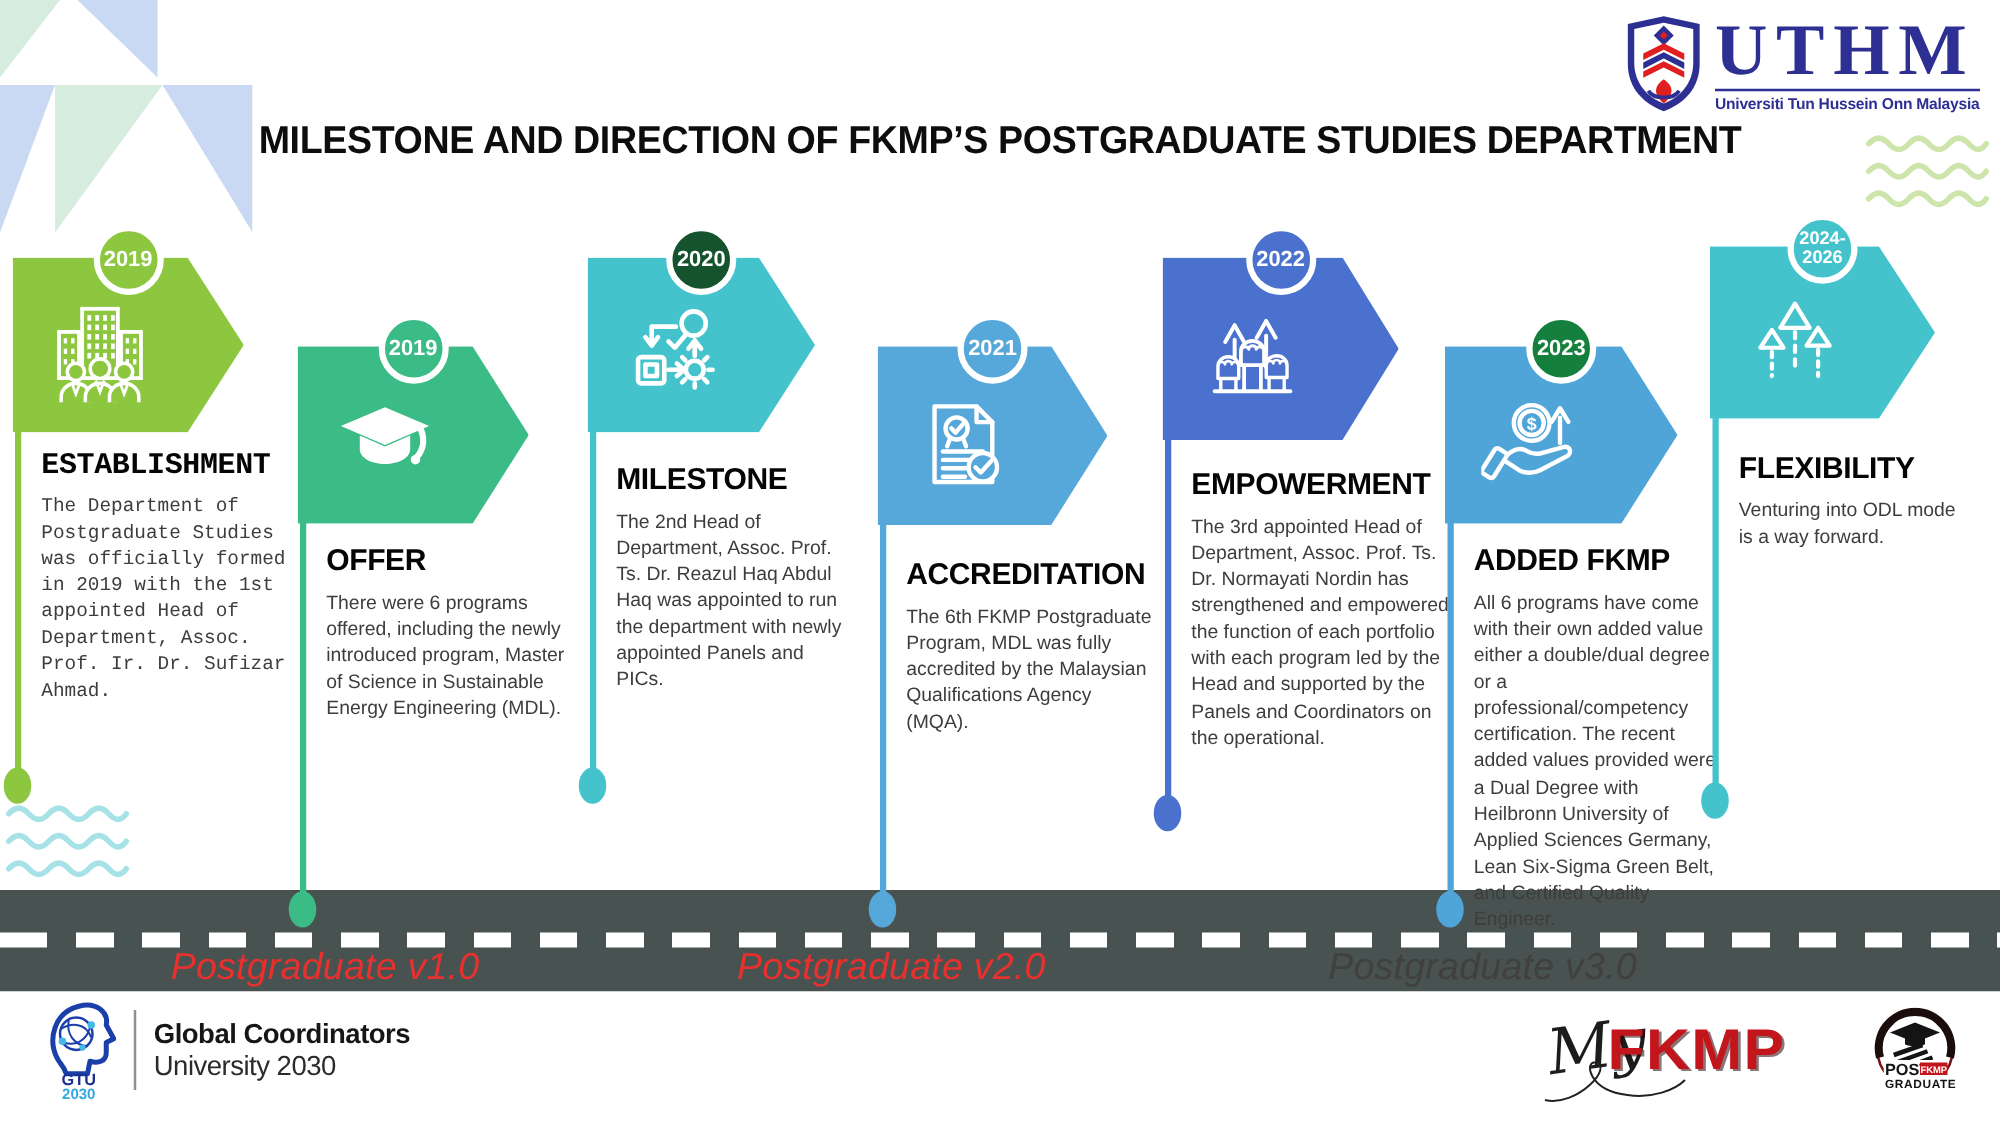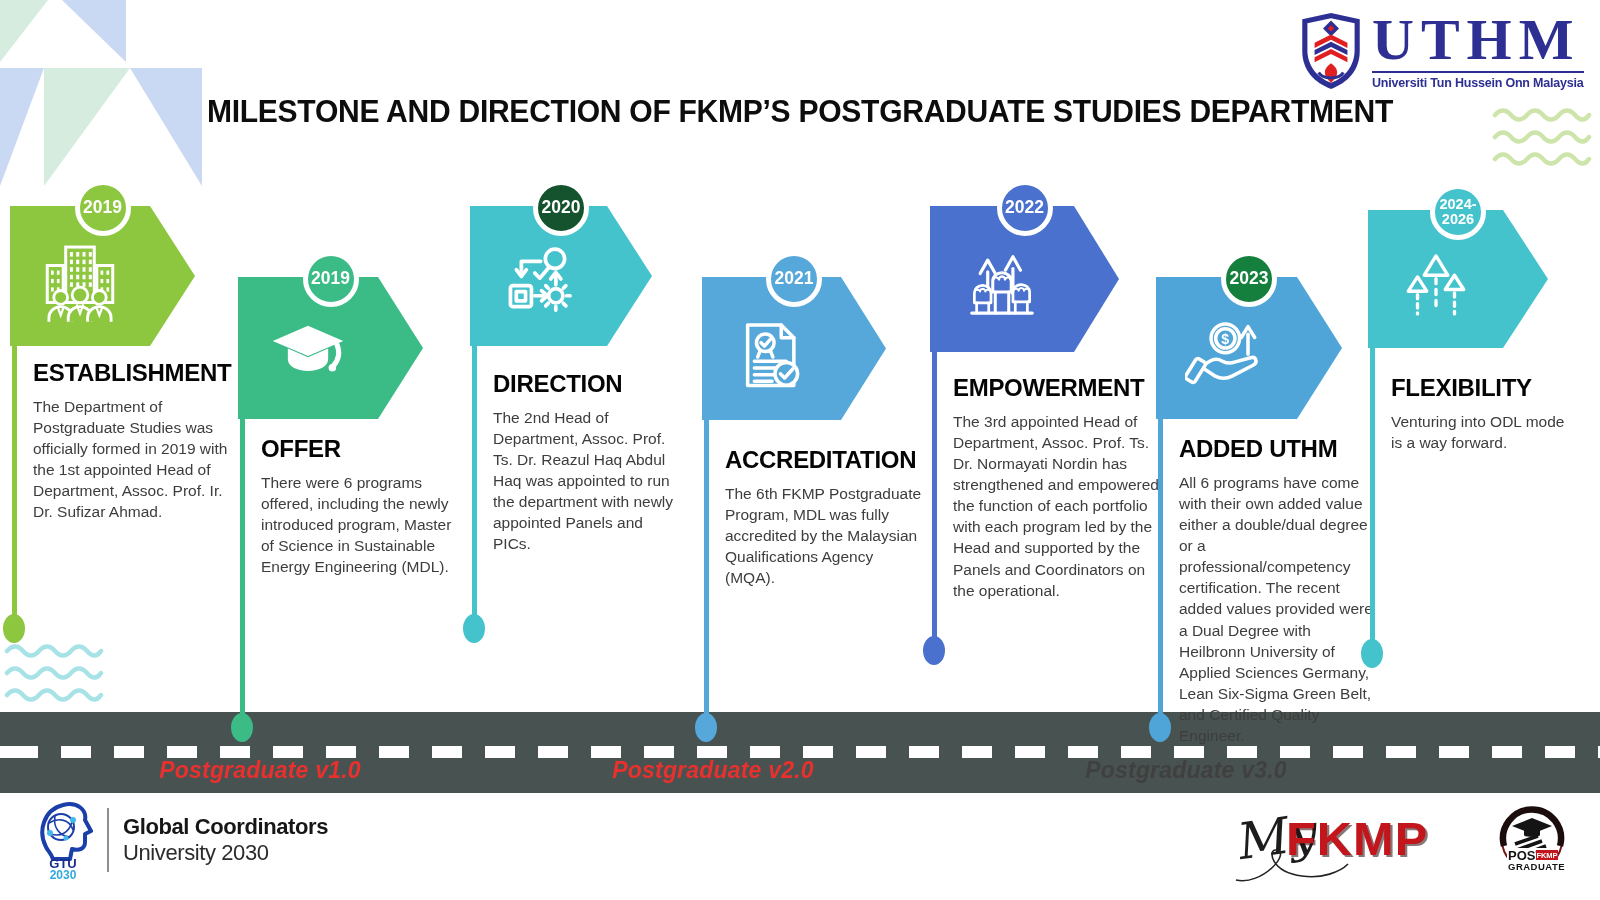--- a/index.html
+++ b/index.html
@@ -30,21 +30,21 @@
   .cardbody{font-size:15.5px;line-height:1.36;color:#3d3d3d;margin-top:9px;}
   .cline{position:absolute;width:5px;}
   .cdot{position:absolute;width:22px;height:29px;border-radius:50%;}
 
   
   #road{position:absolute;left:0;top:712px;width:1600px;height:81px;z-index:1;}
   #road .dash{position:absolute;left:0;top:34px;width:1600px;height:12px;
       background:repeating-linear-gradient(to right,#fff 0,#fff 30px,transparent 30px,transparent 53px);
       background-position-x:8px;}
   .roadlabel{position:absolute;z-index:4;transform:translateX(-50%);
-      font-size:23px;font-weight:bold;font-style:italic;letter-spacing:0.2px;}
+      font-size:30px;font-weight:normal;font-style:italic;letter-spacing:0.2px;}
 
   
   #gtu{position:absolute;left:33px;top:800px;display:flex;align-items:center;gap:14px;z-index:4;}
   #gtu .divider{width:2px;height:64px;background:#8f8f8f;}
   #gtu .l1{font-size:22px;font-weight:bold;color:#161616;letter-spacing:-0.4px;line-height:1.2;}
   #gtu .l2{font-size:22px;font-weight:normal;color:#2b2b2b;letter-spacing:-0.4px;line-height:1.2;}
   #myfkmp{position:absolute;left:1238px;top:800px;z-index:4;width:230px;height:90px;}
   #myfkmp .script{position:absolute;left:0;top:8px;font-family:"DejaVu Serif", serif;
       font-style:italic;font-size:50px;color:#1c1c1c;transform:rotate(-8deg);}
   #myfkmp .word{position:absolute;left:52px;top:12px;font-size:46px;font-weight:bold;
@@ -158,21 +158,21 @@
         <circle cx="50" cy="63" r="9.3" fill="currentColor" stroke="#fff" stroke-width="3.4"></circle>
         <path d="M36,95 v-5 a14,13 0 0 1 28,0 v5" fill="currentColor" stroke="#fff" stroke-width="3.4"></path>
         <path d="M46,74.3 l4,11 l4,-11" stroke="#fff" stroke-width="2.6" fill="none"></path>
         <circle cx="73" cy="66" r="8.2" fill="currentColor" stroke="#fff" stroke-width="3.4"></circle>
         <path d="M59,95 v-5 a14,13 0 0 1 28,0 v5" fill="currentColor" stroke="#fff" stroke-width="3.4"></path>
         <path d="M69,76.2 l4,11 l4,-11" stroke="#fff" stroke-width="2.6" fill="none"></path>
     </g>
   </g>
           </svg></div>
         <div class="badge" style="left: 64.5px; top: -26px; background: rgb(141, 198, 63); font-size: 17.5px;">2019</div>
-        <div class="cardtext" style="margin: 13px 0px 12px 23px; width: 210px;">
+        <div class="cardtext" style="margin: 13px 0px 12px 23px; width: 210px; font-family: Liberation Mono, monospace;">
           <div class="cardtitle">ESTABLISHMENT</div>
           <div class="cardbody">The Department of Postgraduate Studies was officially formed in 2019 with the 1st appointed Head of Department, Assoc. Prof. Ir. Dr. Sufizar Ahmad.</div>
         </div>
       </div>
       <div class="card" style="left: 238px; top: 277px; width: 215px;">
         <div class="cline" style="left: 1.5px; top: 138px; height: 312px; background: rgb(59, 187, 133);"></div>
         <div class="cdot" style="left: -7px; top: 435.5px; background: rgb(59, 187, 133);"></div>
         <div class="arrow" style="width: 185px; height: 142px; background: rgb(59, 187, 133); clip-path: polygon(0px 0px, 140px 0px, 100% 50%, 140px 100%, 0px 100%);"></div>
         <div class="icon" style="left: 28px; top: 37px; width: 84px; height: 84px; color: rgb(59, 187, 133);"><svg width="84" height="84" viewBox="0 0 100 100">
   <polygon points="50,14 92,32 50,50 8,32" fill="#fff"></polygon>
@@ -201,21 +201,21 @@
     <path d="M45,64 H55"></path>
               <polyline points="53,58 60,64 53,70"></polyline>
     <circle cx="70" cy="64" r="8.5"></circle>
     <path d="M70,51 v-4 M70,77 v4 M57,64 h-4 M83,64 h4 M61,55 l-3,-3 M79,55 l3,-3 M61,73 l-3,3 M79,73 l3,3"></path>
     <path d="M70,47 V41"></path>
               <polyline points="64,44 70,36 76,44"></polyline>
   </g>
           </svg></div>
         <div class="badge" style="left: 63px; top: -26px; background: #14532d; font-size: 17.5px;">2020</div>
         <div class="cardtext" style="margin: 24px 0px 0px 23px; width: 190px;">
-          <div class="cardtitle">DIRECTION</div>
+          <div class="cardtitle">MILESTONE</div>
           <div class="cardbody">The 2nd Head of Department, Assoc. Prof. Ts. Dr. Reazul Haq Abdul Haq was appointed to run the department with newly appointed Panels and PICs.</div>
         </div>
       </div>
       <div class="card" style="left: 702px; top: 277px; width: 214px;">
         <div class="cline" style="left: 1.5px; top: 139px; height: 311px; background: rgb(86, 167, 218);"></div>
         <div class="cdot" style="left: -7px; top: 435.5px; background: rgb(86, 167, 218);"></div>
         <div class="arrow" style="width: 184px; height: 143px; background: rgb(86, 167, 218); clip-path: polygon(0px 0px, 139px 0px, 100% 50%, 139px 100%, 0px 100%);"></div>
         <div class="icon" style="left: 27.5px; top: 37.5px; width: 84px; height: 84px; color: rgb(86, 167, 218);"><svg width="84" height="84" viewBox="0 0 100 100">
   <g fill="none" stroke="#fff" stroke-width="4.2" stroke-linejoin="round" stroke-linecap="round">
     <path d="M21,12 H61 L76,27 V84 H21 Z"></path>
@@ -279,25 +279,25 @@
               <circle cx="48" cy="29" r="11.5"></circle>
     <text x="48" y="35.5" text-anchor="middle" font-family="Liberation Sans, sans-serif" font-size="17" font-weight="bold" fill="#fff" stroke="none">$</text>
     <path d="M75,48 V24"></path>
               <polyline points="67,28 75,15 83,28"></polyline>
     <path d="M24,60 c8,-7 14,-8 20,-4 c5,3 10,3 16,1 l18,-5 c7,-2 9,6 3,9 l-25,13 c-7,3.5 -13,3.5 -20,0 L24,66"></path>
     <rect x="6" y="53" width="13" height="28" rx="3" transform="rotate(32 12 67)" fill="currentColor"></rect>
   </g>
           </svg></div>
         <div class="badge" style="left: 65px; top: -26px; background: #15803d; font-size: 17.5px;">2023</div>
         <div class="cardtext" style="margin: 16px 0px 0px 23px; width: 202px;">
-          <div class="cardtitle">ADDED UTHM</div>
+          <div class="cardtitle">ADDED FKMP</div>
           <div class="cardbody">All 6 programs have come with their own added value either a double/dual degree or a professional/competency certification. The recent added values provided were a Dual Degree with Heilbronn University of Applied Sciences Germany, Lean Six-Sigma Green Belt, and Certified Quality Engineer.</div>
         </div>
       </div>
-      <div class="card" style="left: 1368px; top: 210px; width: 210px;">
+      <div class="card" style="left: 1368px; top: 197px; width: 210px;">
         <div class="cline" style="left: 1.5px; top: 134px; height: 309px; background: rgb(68, 195, 204);"></div>
         <div class="cdot" style="left: -7px; top: 428.5px; background: rgb(68, 195, 204);"></div>
         <div class="arrow" style="width: 180px; height: 138px; background: rgb(68, 195, 204); clip-path: polygon(0px 0px, 135px 0px, 100% 50%, 135px 100%, 0px 100%);"></div>
         <div class="icon" style="left: 25.5px; top: 35px; width: 84px; height: 84px; color: rgb(68, 195, 204);"><svg width="84" height="84" viewBox="0 0 100 100">
   <g fill="none" stroke="#fff" stroke-width="4" stroke-linecap="round" stroke-linejoin="round">
     <polygon points="36,36 50,13 64,36"></polygon>
     <path d="M50,40 V78" stroke-dasharray="6 7"></path>
     <polygon points="17,55 28,38 39,55"></polygon>
     <path d="M28,59 V82" stroke-dasharray="5 6"></path>
     <polygon points="61,53 72,36 83,53"></polygon>

